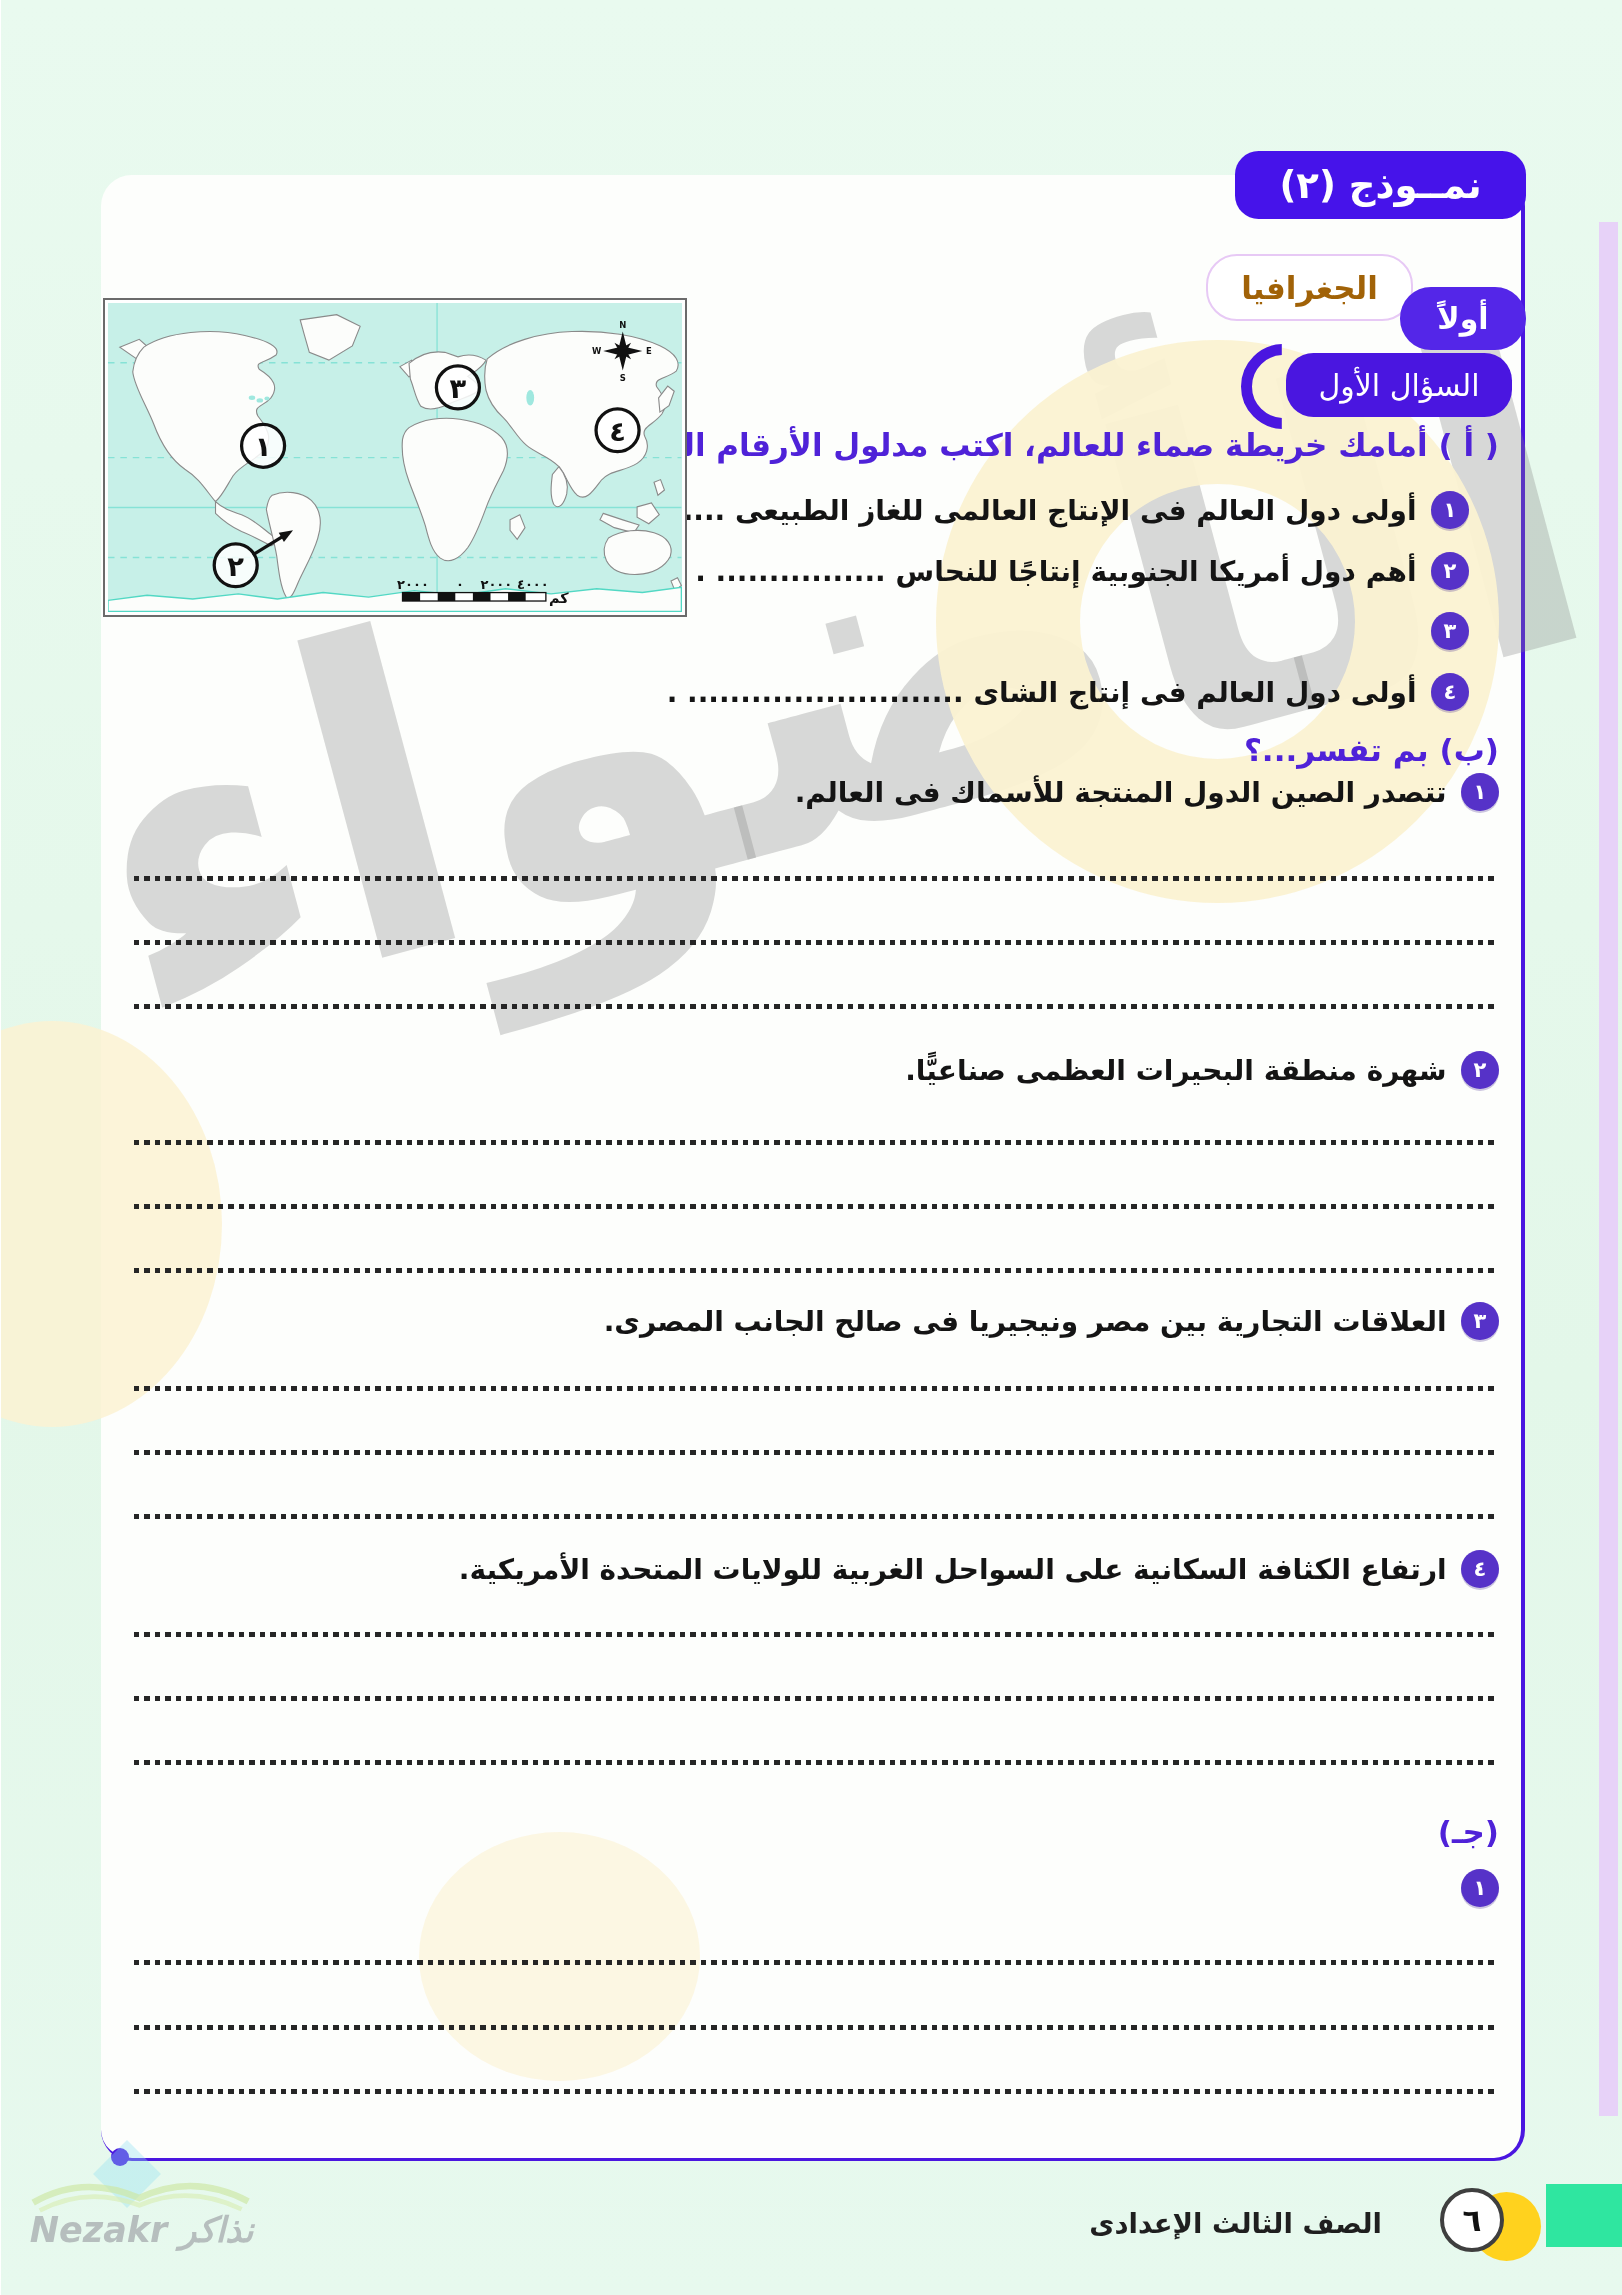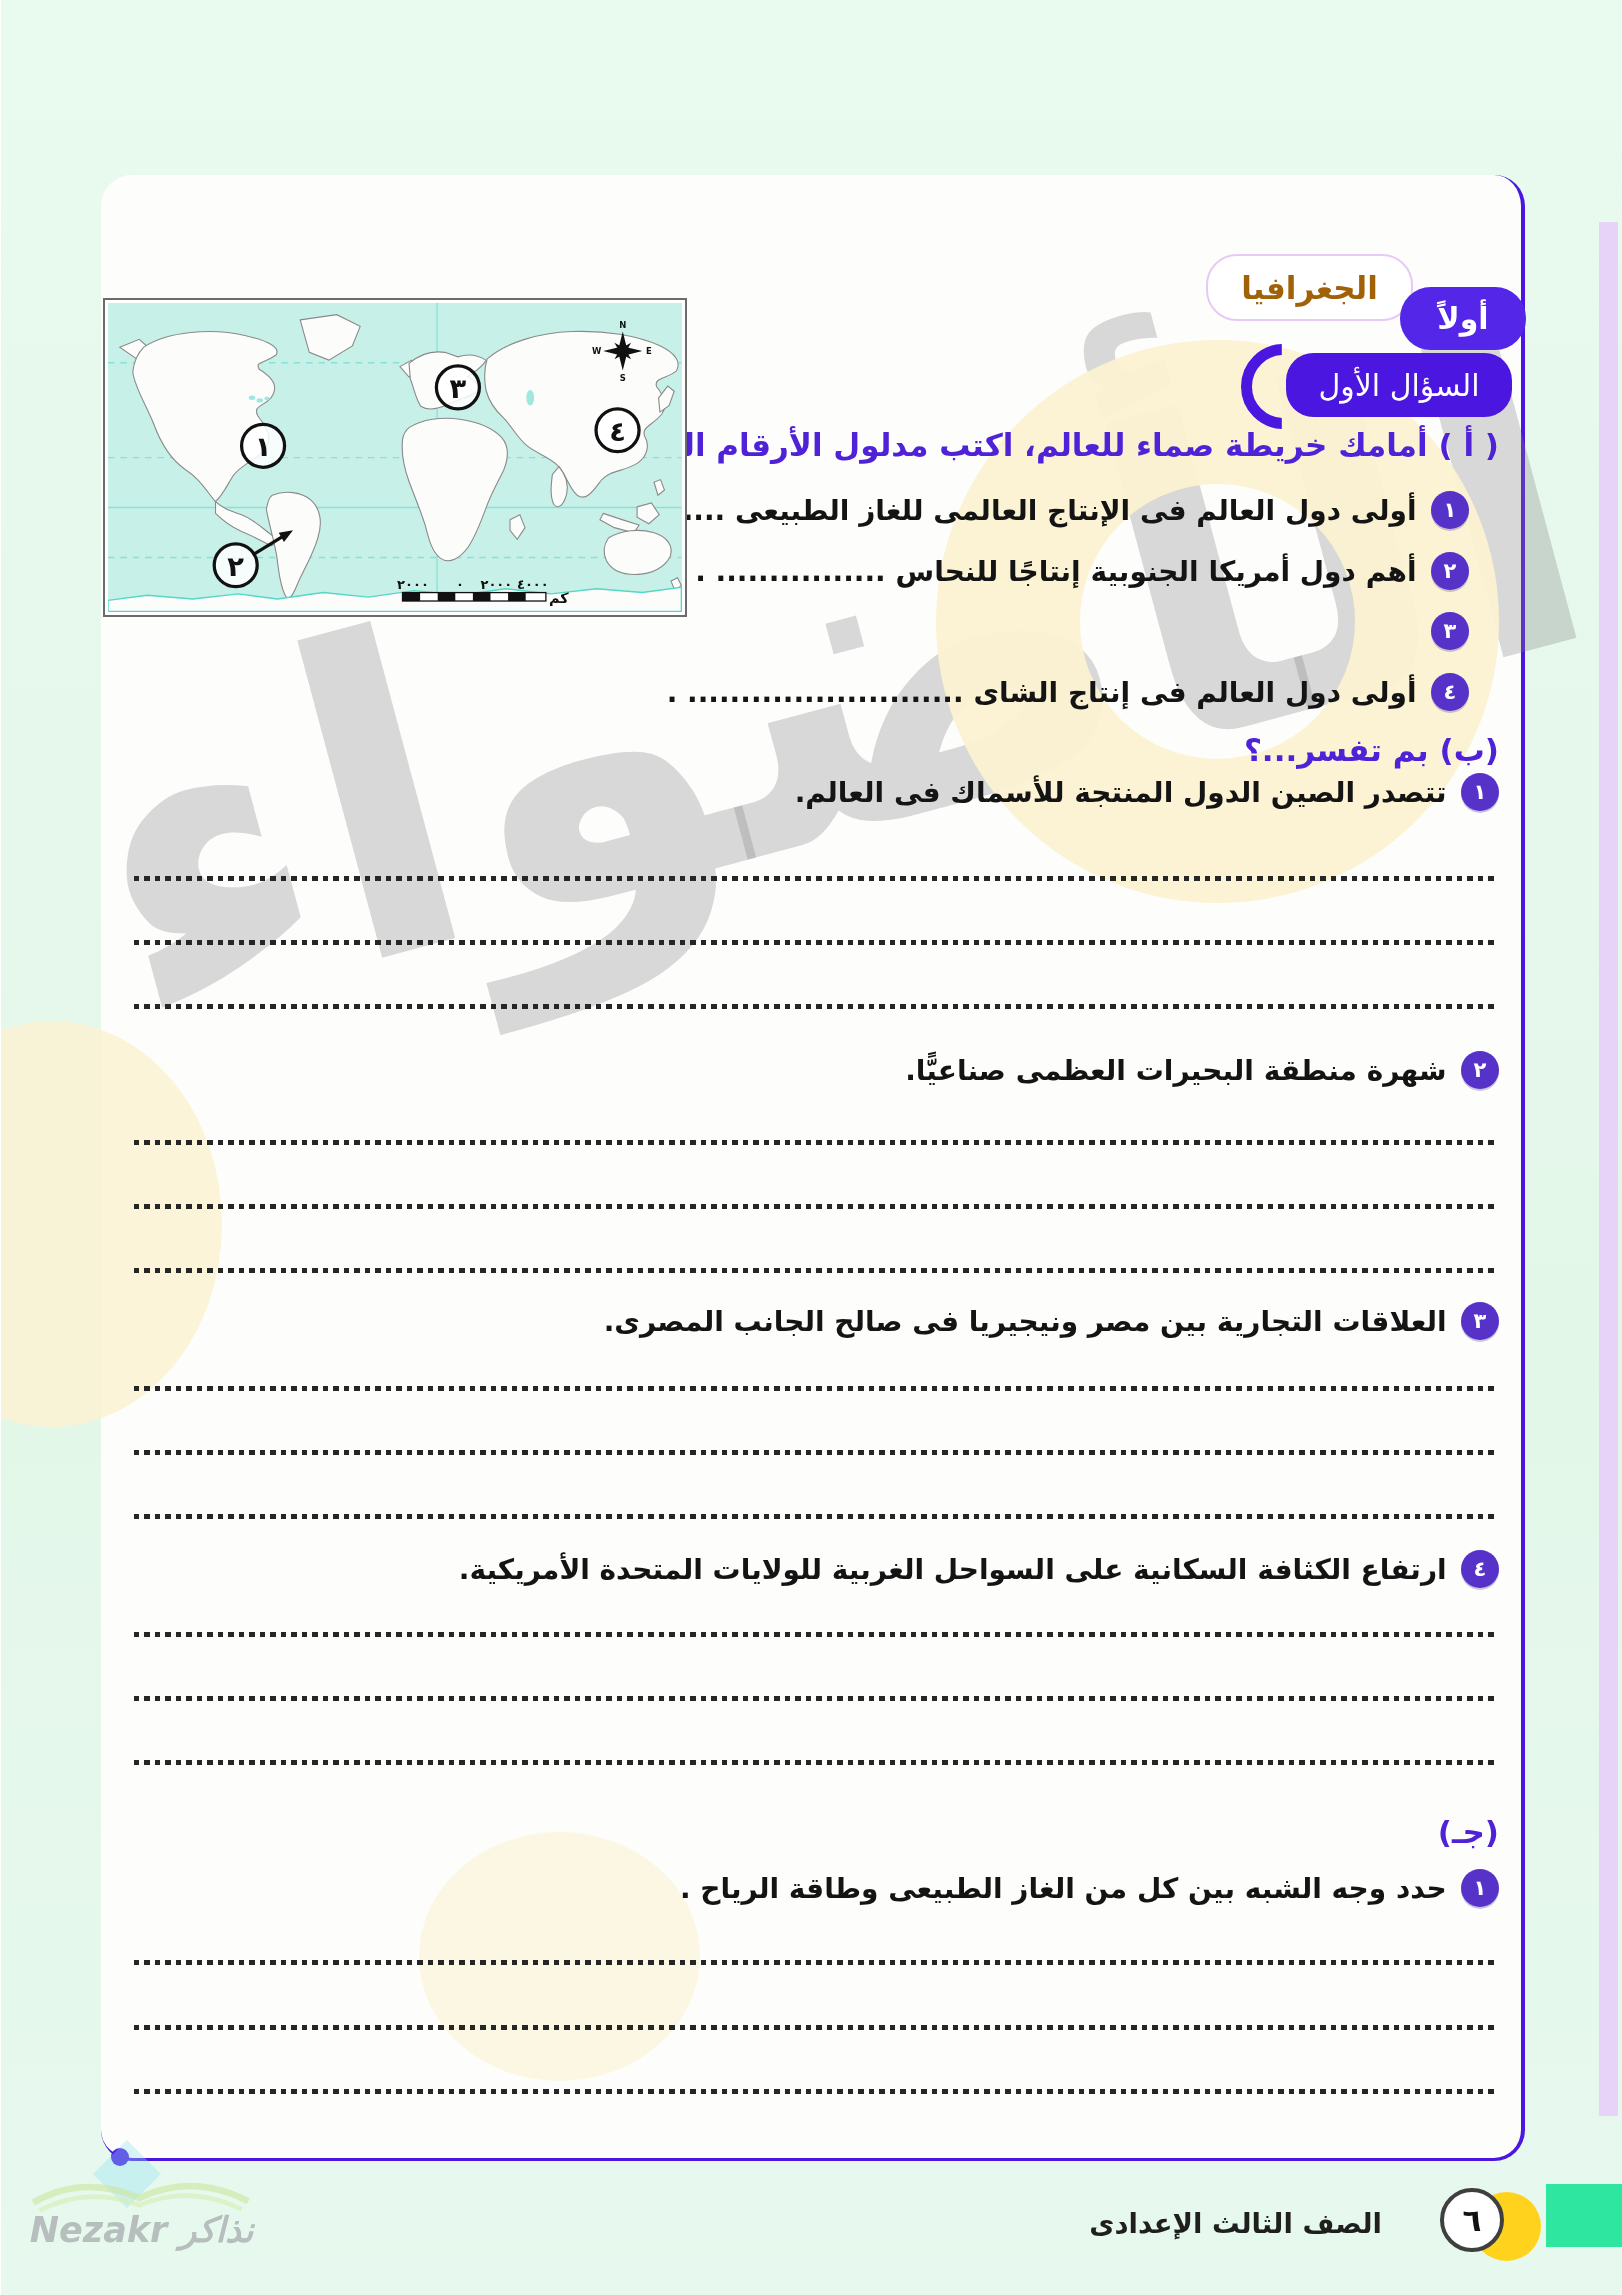--- a/index.html
+++ b/index.html
@@ -86,20 +86,21 @@
 
   <div class="card"></div>
   <div class="card-strip"></div>
   <div class="card-dot"></div>
 
   <div class="decor wm-text">الأضواء</div>
   <div class="decor donut"></div>
   <div class="decor blob1"></div>
   <div class="decor blob2"></div>
 
+  <div class="model-badge">نمــوذج (٢)</div>
   <div class="pill-subject">الجغرافيا</div>
   <div class="pill-first">أولاً</div>
   <div class="q-arc"></div>
   <div class="q-badge">السؤال الأول</div>
 
   <div class="sec-head" style="top:427px">( أ ) أمامك خريطة صماء للعالم، اكتب مدلول الأرقام التى عليها:</div>
 
   <div class="item-row" style="top:491px">
     <span class="ncirc">١</span>
     <span class="itxt">أولى دول العالم فى الإنتاج العالمى للغاز الطبيعى ........ .</span>
@@ -238,21 +239,20 @@
     <span class="itxt">ارتفاع الكثافة السكانية على السواحل الغربية للولايات المتحدة الأمريكية.</span>
   </div>
   <div class="dline" style="top:1632px"></div>
   <div class="dline" style="top:1696px"></div>
   <div class="dline" style="top:1760px"></div>
 
   <div class="sec-head" style="top:1814px">(جـ)</div>
 
   <div class="item-row" style="top:1869px;right:124px">
     <span class="ncirc">١</span>
-    <span class="itxt">حدد وجه الشبه بين كل من الغاز الطبيعى وطاقة الرياح .</span>
   </div>
   <div class="dline" style="top:1960px"></div>
   <div class="dline" style="top:2025px"></div>
   <div class="dline" style="top:2089px"></div>
 
   <div class="green-rect"></div>
   <div class="yellow-crescent"></div>
   <div class="page-circle">٦</div>
   <div class="footer-grade">الصف الثالث الإعدادى</div>
 

